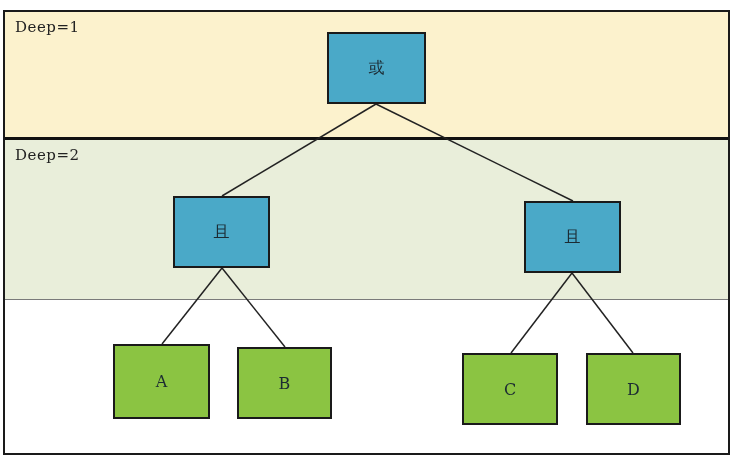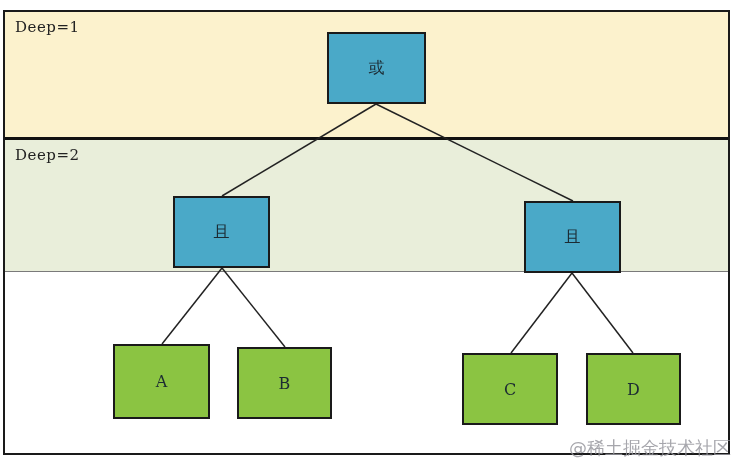--- a/index.html
+++ b/index.html
@@ -35,21 +35,21 @@
     font-size: 15px;
     color: #222222;
     letter-spacing: 0.5px;
   }
   .band1 {
     height: 128px;
     background: var(--band1);
     border-bottom: 3px solid #111111;
   }
   .band2 {
-    height: 132px;
+    height: 160px;
     background: var(--band2);
     border-bottom: 1px solid #7a7a7a;
   }
   .band3 {
     flex: 1;
     background: var(--band3);
   }
   
   .group {
     position: absolute;
@@ -134,15 +134,14 @@
   </svg>
 
   <div class="node gate node-root">或</div>
   <div class="node gate node-and1">且</div>
   <div class="node gate node-and2">且</div>
   <div class="node leaf node-a">A</div>
   <div class="node leaf node-b">B</div>
   <div class="node leaf node-c">C</div>
   <div class="node leaf node-d">D</div>
 
-  <div class="watermark">@稀土掘金技术社区</div>
 
 </div>
 
 </body></html>

